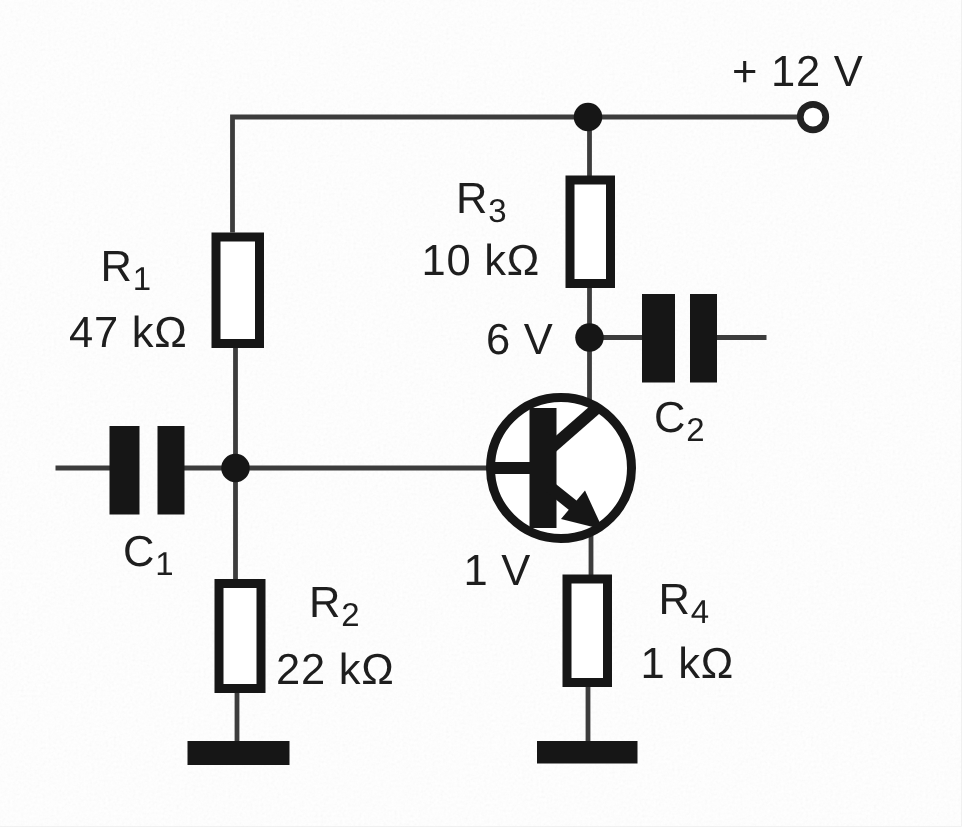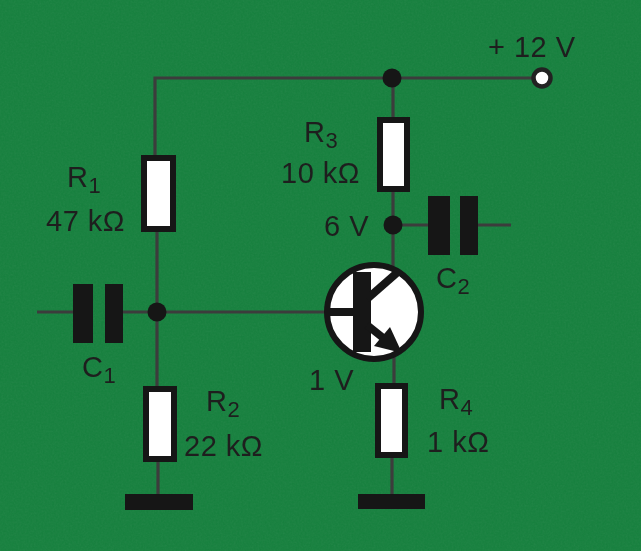--- a/index.html
+++ b/index.html
@@ -4,21 +4,21 @@
 <style>
   html, body {
     margin: 0;
     padding: 0;
     background: #e8e8e8;
   }
   .stage {
     position: relative;
     width: 641px;
     height: 551px;
-    background: #15803d;
+    background: #ffffff;
     overflow: hidden;
     font-family: "Liberation Sans", "DejaVu Sans", sans-serif;
   }
   svg.schematic {
     position: absolute;
     left: 0;
     top: 0;
   }
   .lbl {
     font-family: "Liberation Sans", "DejaVu Sans", sans-serif;

